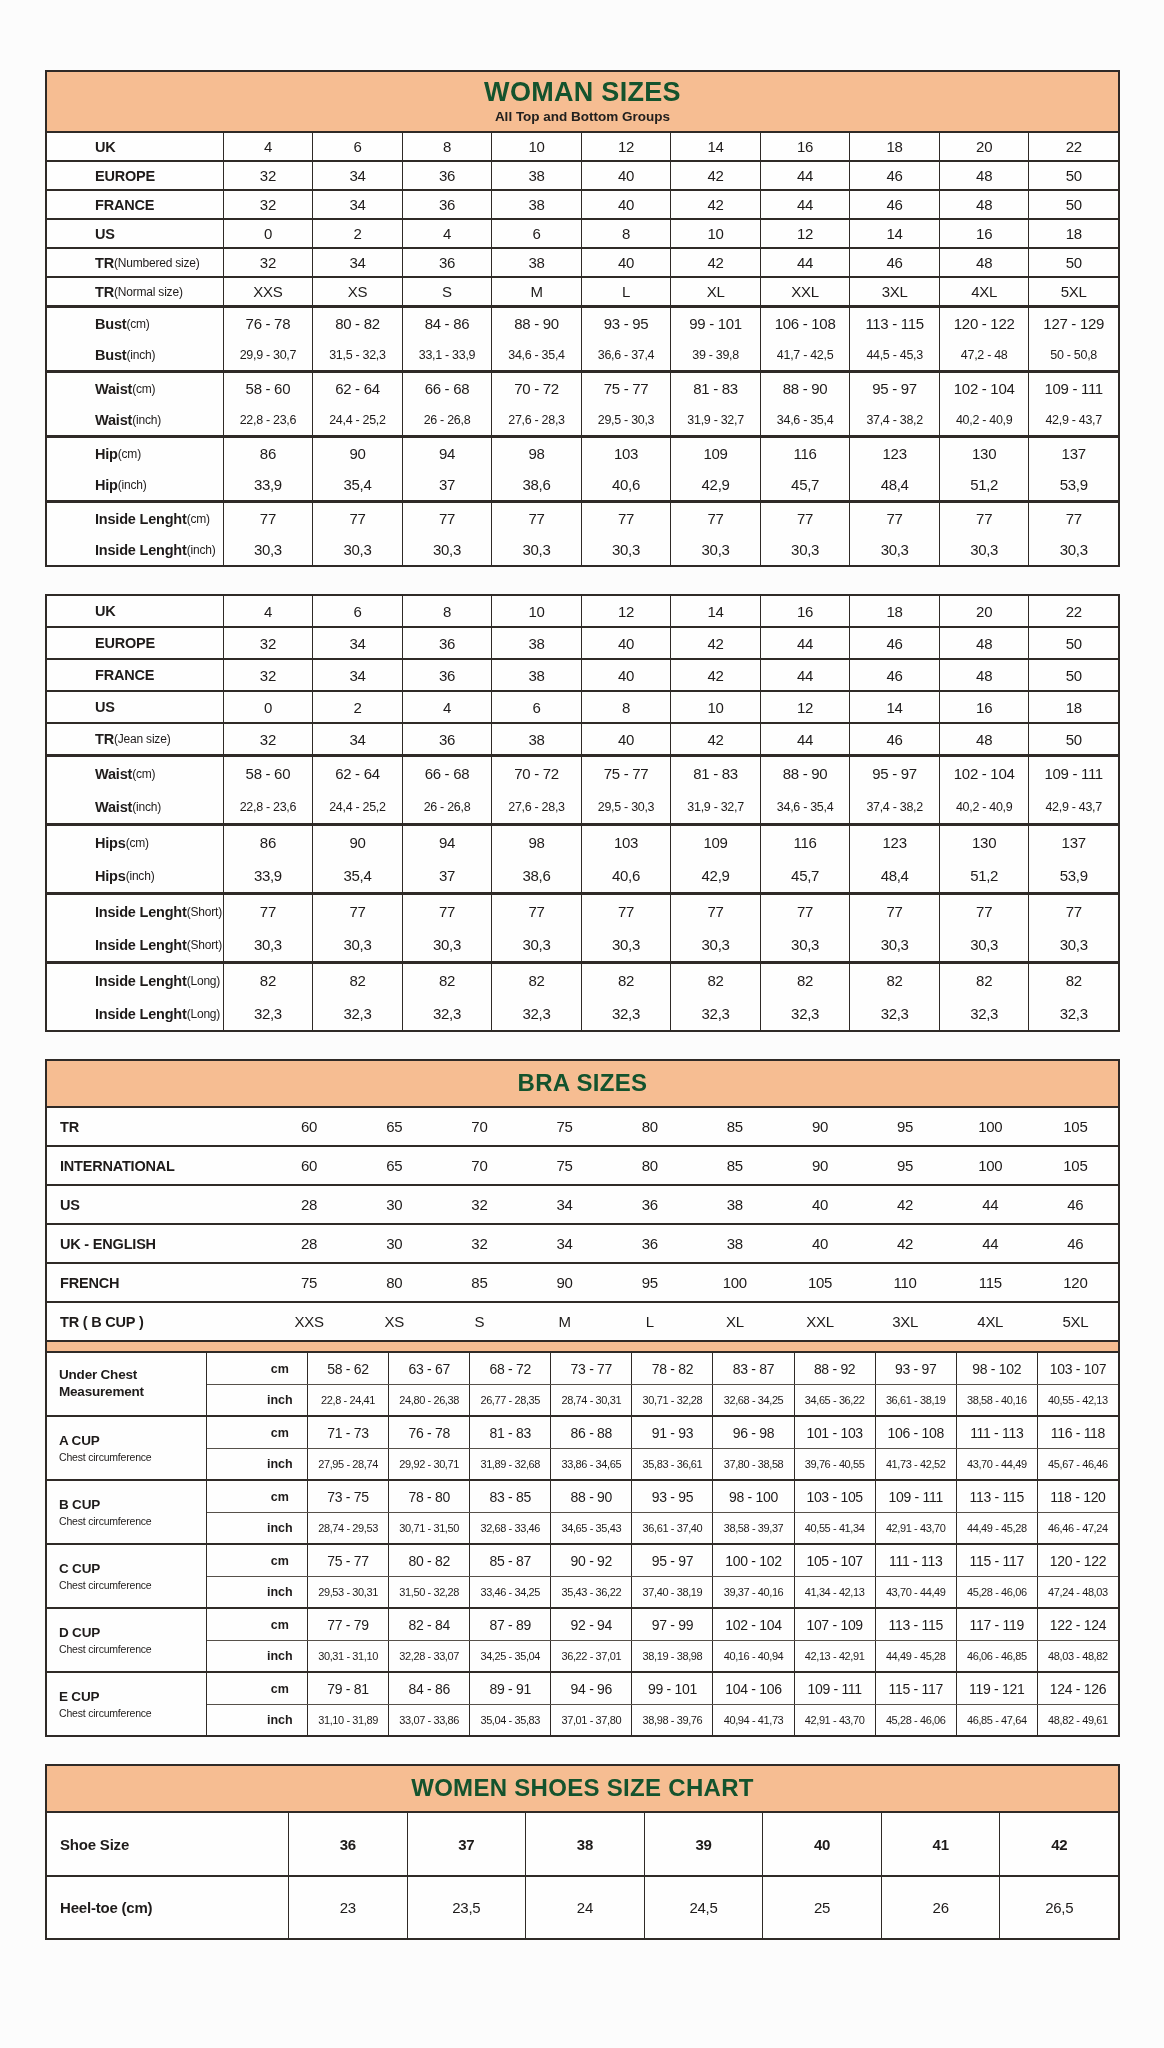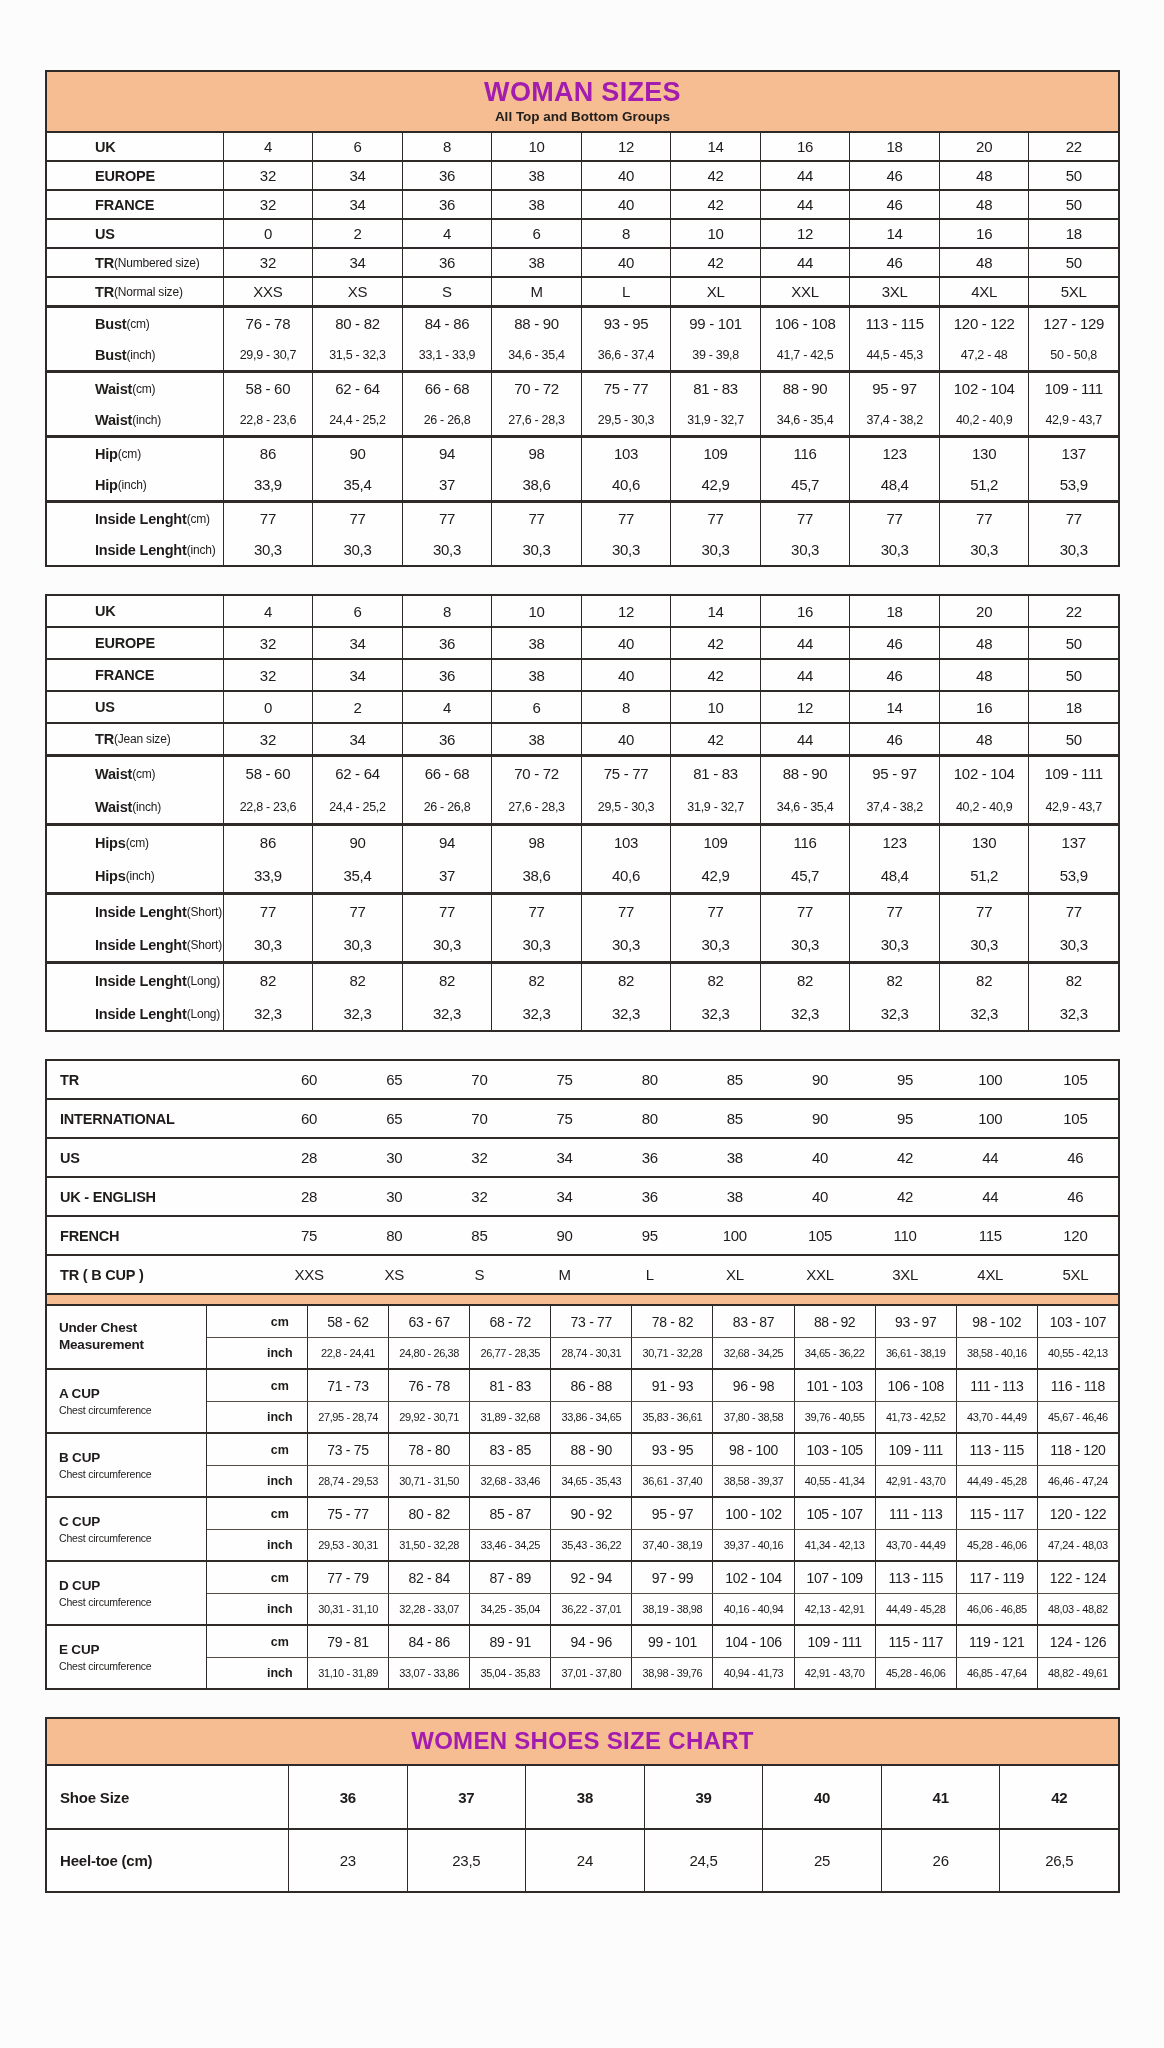--- a/index.html
+++ b/index.html
@@ -15,21 +15,21 @@
     border: 2.5px solid var(--border, #2f2a27);
     background: #fefefe;
     margin-bottom: 27px;
   }
   .t-head {
     background: var(--header-bg, #f6bd92);
     text-align: center;
     border-bottom: 2.5px solid var(--border, #2f2a27);
     padding: 8px 0 9px;
   }
-  .t-title { font-size: 24px; font-weight: bold; letter-spacing: 0.3px; color: #a21caf; }
+  .t-title { font-size: 24px; font-weight: bold; letter-spacing: 0.3px; color: #14532d; }
   .t-ws .t-title { font-size: 27px; }
   .t-ws .t-head { padding: 5px 0 7px; }
   .t-subtitle { font-size: 13.5px; font-weight: bold; margin-top: 1px; color: #22201e; }
 
   .t-body { display: flex; flex-direction: column; }
   .sec { display: flex; flex-direction: column; }
   .sec + .sec { border-top: 2px solid var(--border, #2f2a27); }
   .sec.multi + .sec, .sec + .sec.multi { border-top-width: 3px; }
   .sec.side + .sec.side { border-top-width: 2.6px; }
 
@@ -566,20 +566,23 @@
             <div class="cell cell-val">32,3</div>
             <div class="cell cell-val">32,3</div>
             <div class="cell cell-val">32,3</div>
             <div class="cell cell-val">32,3</div>
           </div>
         </div>
       </div>
   </section>
 
   <section class="size-table t-bra">
+    <header class="t-head">
+      <div class="t-title">BRA SIZES</div>
+    </header>
     <div class="t-body">
         <div class="sec nov">
           <div class="row">
             <div class="cell cell-label">
               <span class="lab-main">TR</span>
             </div>
             <div class="cell cell-val">60</div>
             <div class="cell cell-val">65</div>
             <div class="cell cell-val">70</div>
             <div class="cell cell-val">75</div>

